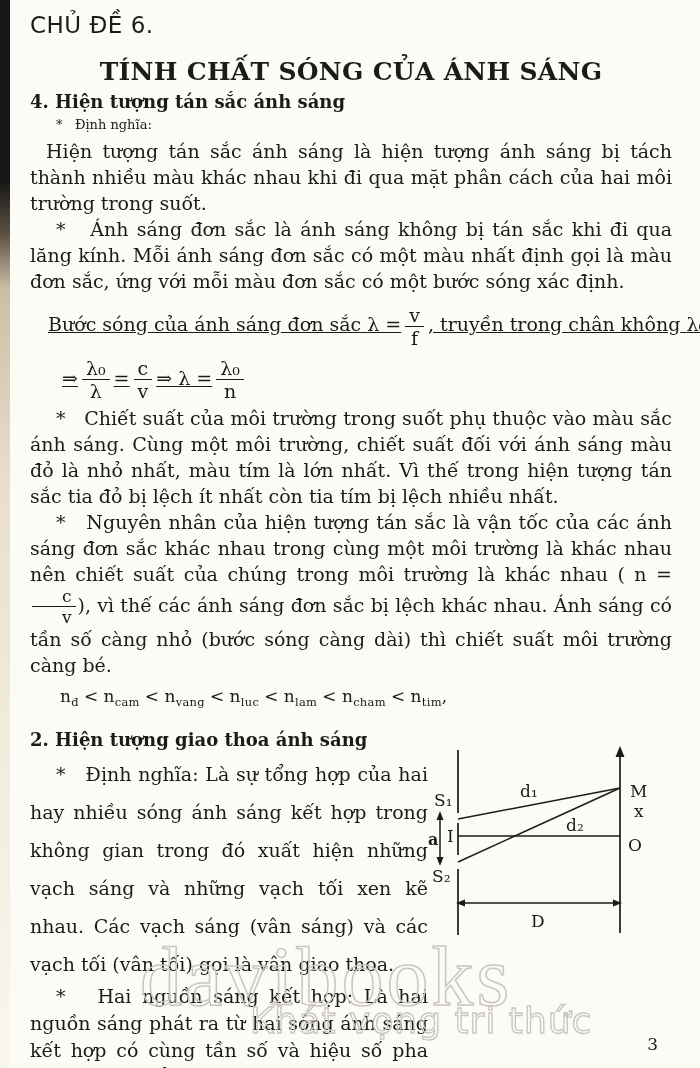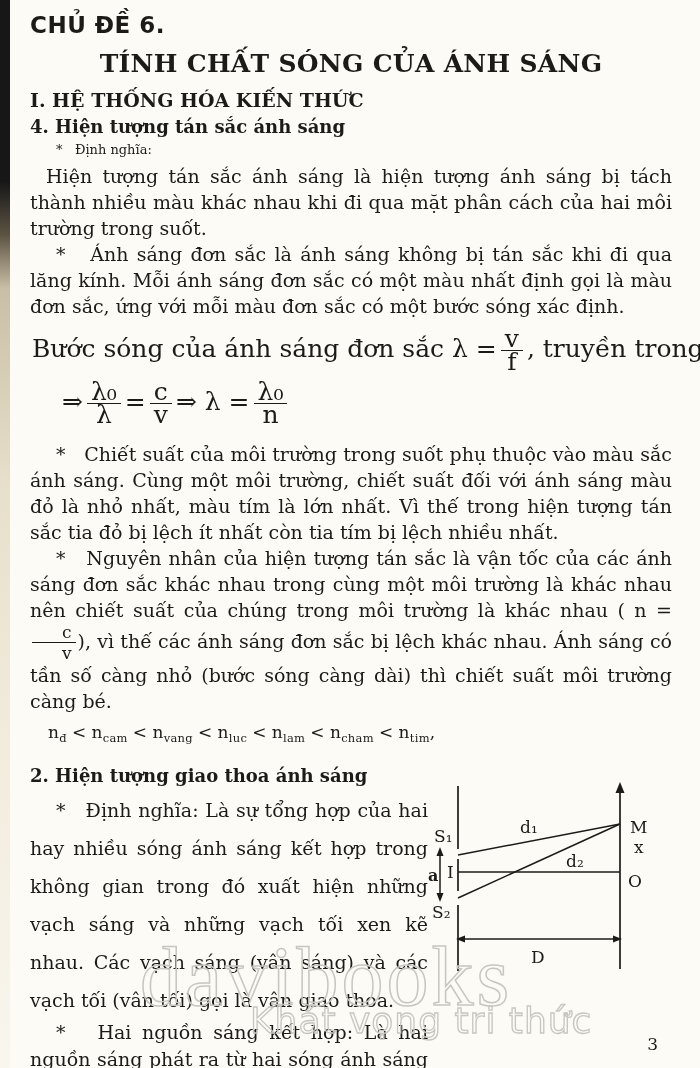--- a/index.html
+++ b/index.html
@@ -8,47 +8,47 @@
     background:#fcfbf6;color:#1d1b18;
     font-family:"DejaVu Serif","Liberation Serif",serif;
   }
   .gutter-edge{
     position:absolute;left:0;top:0;width:10px;height:100%;
     background:linear-gradient(#171717 0%,#171717 17%,#5d5343 22%,#c9bfa6 27%,#e7dfcb 45%,#f2ecdd 70%,#f9f6ee 100%);
   }
   .content{position:absolute;left:30px;top:12px;width:642px;z-index:1;}
   .chapter-label{
     font-family:"DejaVu Sans","Liberation Sans",sans-serif;
-    font-weight:bold;font-size:23px;letter-spacing:0.5px;
+    font-weight:normal;font-size:23px;letter-spacing:0.5px;
   }
   .main-title{
     text-align:center;font-weight:bold;font-size:25px;
-    margin-top:11px;letter-spacing:0.3px;
+    margin-top:19px;letter-spacing:0.3px;
   }
   .sec-heading{font-weight:bold;font-size:19px;margin-top:11px;}
   .sub-heading{font-weight:bold;font-size:18px;margin-top:5px;}
   p.body{
     font-size:19px;line-height:26px;text-align:justify;margin:0;
   }
   p.label-line{font-size:13px;line-height:26px;margin:0;text-indent:26px;}
   .indent-first{text-indent:16px;}
   .indent-bullet{text-indent:26px;}
   .formula{
-    font-size:25px;margin:7px 0 0 2px;line-height:46px;white-space:nowrap;
+    font-size:19px;margin:7px 0 0 18px;line-height:46px;white-space:nowrap;text-decoration:underline;
   }
   .formula.second{margin-left:32px;}
   .frac{
     display:inline-block;text-align:center;vertical-align:middle;
     margin:0 4px;line-height:normal;
   }
   .frac .num{display:block;padding:0 4px 1px 4px;line-height:20px;border-bottom:1.5px solid #1d1b18;}
   .frac .den{display:block;padding:1px 4px 0 4px;line-height:20px;}
   .frac-inline{vertical-align:middle;margin:0 2px;}
   .frac-inline .num,.frac-inline .den{line-height:18px;font-size:17px;}
-  .ineq{font-size:17px;margin:8px 0 2px 18px;letter-spacing:0.3px;}
+  .ineq{font-size:17px;margin:8px 0 2px 30px;letter-spacing:0.3px;}
   .ineq sub{font-size:11.5px;}
   .ineq .lt{margin:0 5px;}
   .cols{display:flex;margin-top:5px;}
   .col-text{width:398px;font-size:19px;line-height:27px;text-align:justify;}
   .col-fig{width:244px;margin-left:0;position:relative;}
   .col-fig svg{position:relative;top:-12px;left:0;}
   svg text{font-family:"DejaVu Serif","Liberation Serif",serif;font-size:17px;fill:#1d1b18;}
   svg .small-bold{font-weight:bold;font-size:16px;}
   .watermark1{
     position:absolute;left:140px;top:928px;z-index:2;pointer-events:none;
@@ -69,41 +69,40 @@
 
 <div class="page">
   <div class="gutter-edge"></div>
 
   <div class="content">
 
     <div class="chapter-label">CHỦ ĐỀ 6.</div>
 
     <div class="main-title">TÍNH CHẤT SÓNG CỦA ÁNH SÁNG</div>
 
-    <div class="sec-heading">I. HỆ THỐNG HÓA KIẾN THỨC</div>
 
     <div class="sub-heading">4. Hiện tượng tán sắc ánh sáng</div>
 
     <p class="label-line">*&nbsp;&nbsp;&nbsp;Định nghĩa:</p>
 
     <p class="body indent-first">Hiện tượng tán sắc ánh sáng là hiện tượng ánh sáng bị tách thành nhiều màu khác nhau khi đi qua mặt phân cách của hai môi trường trong suốt.</p>
 
     <p class="body indent-bullet">*&nbsp;&nbsp;&nbsp;Ánh sáng đơn sắc là ánh sáng không bị tán sắc khi đi qua lăng kính. Mỗi ánh sáng đơn sắc có một màu nhất định gọi là màu đơn sắc, ứng với mỗi màu đơn sắc có một bước sóng xác định.</p>
 
     <div class="formula">
       <span>Bước sóng của ánh sáng đơn sắc</span>
       <span>λ =</span><span class="frac"><span class="num">v</span><span class="den">f</span></span><span>, truyền trong chân không</span>
       <span>λ₀ =</span>
     </div>
 
     <div class="formula second">
       <span>⇒</span><span class="frac"><span class="num">λ₀</span><span class="den">λ</span></span><span>=</span><span class="frac"><span class="num">c</span><span class="den">v</span></span><span>⇒ λ =</span><span class="frac"><span class="num">λ₀</span><span class="den">n</span></span>
     </div>
 
-    <p class="body indent-bullet" style="margin-top:16px;">*&nbsp;&nbsp;&nbsp;Chiết suất của môi trường trong suốt phụ thuộc vào màu sắc ánh sáng. Cùng một môi trường, chiết suất đối với ánh sáng màu đỏ là nhỏ nhất, màu tím là lớn nhất. Vì thế trong hiện tượng tán sắc tia đỏ bị lệch ít nhất còn tia tím bị lệch nhiều nhất.</p>
+    <p class="body indent-bullet" style="margin-top:4px;">*&nbsp;&nbsp;&nbsp;Chiết suất của môi trường trong suốt phụ thuộc vào màu sắc ánh sáng. Cùng một môi trường, chiết suất đối với ánh sáng màu đỏ là nhỏ nhất, màu tím là lớn nhất. Vì thế trong hiện tượng tán sắc tia đỏ bị lệch ít nhất còn tia tím bị lệch nhiều nhất.</p>
 
     <p class="body indent-bullet"><span>*&nbsp;&nbsp;&nbsp;Nguyên nhân của hiện tượng tán sắc là vận tốc của các ánh sáng đơn sắc khác nhau trong cùng một môi trường là khác nhau nên chiết suất của chúng trong môi trường là khác nhau ( n =</span><span class="frac frac-inline"><span class="num">c</span><span class="den">v</span></span><span>), vì thế các ánh sáng đơn sắc bị lệch khác nhau. Ánh sáng có tần số càng nhỏ (bước sóng càng dài) thì chiết suất môi trường càng bé.</span></p>
 
     <div class="ineq">
       <span><span>n</span><sub>đ</sub></span><span class="lt">&lt;</span><span><span>n</span><sub>cam</sub></span><span class="lt">&lt;</span><span><span>n</span><sub>vang</sub></span><span class="lt">&lt;</span><span><span>n</span><sub>luc</sub></span><span class="lt">&lt;</span><span><span>n</span><sub>lam</sub></span><span class="lt">&lt;</span><span><span>n</span><sub>cham</sub></span><span class="lt">&lt;</span><span><span>n</span><sub>tim</sub></span><span>,</span>
     </div>
 
 
     <div class="sec-heading" style="font-size:18px;margin-top:20px;">2. Hiện tượng giao thoa ánh sáng</div>
 

